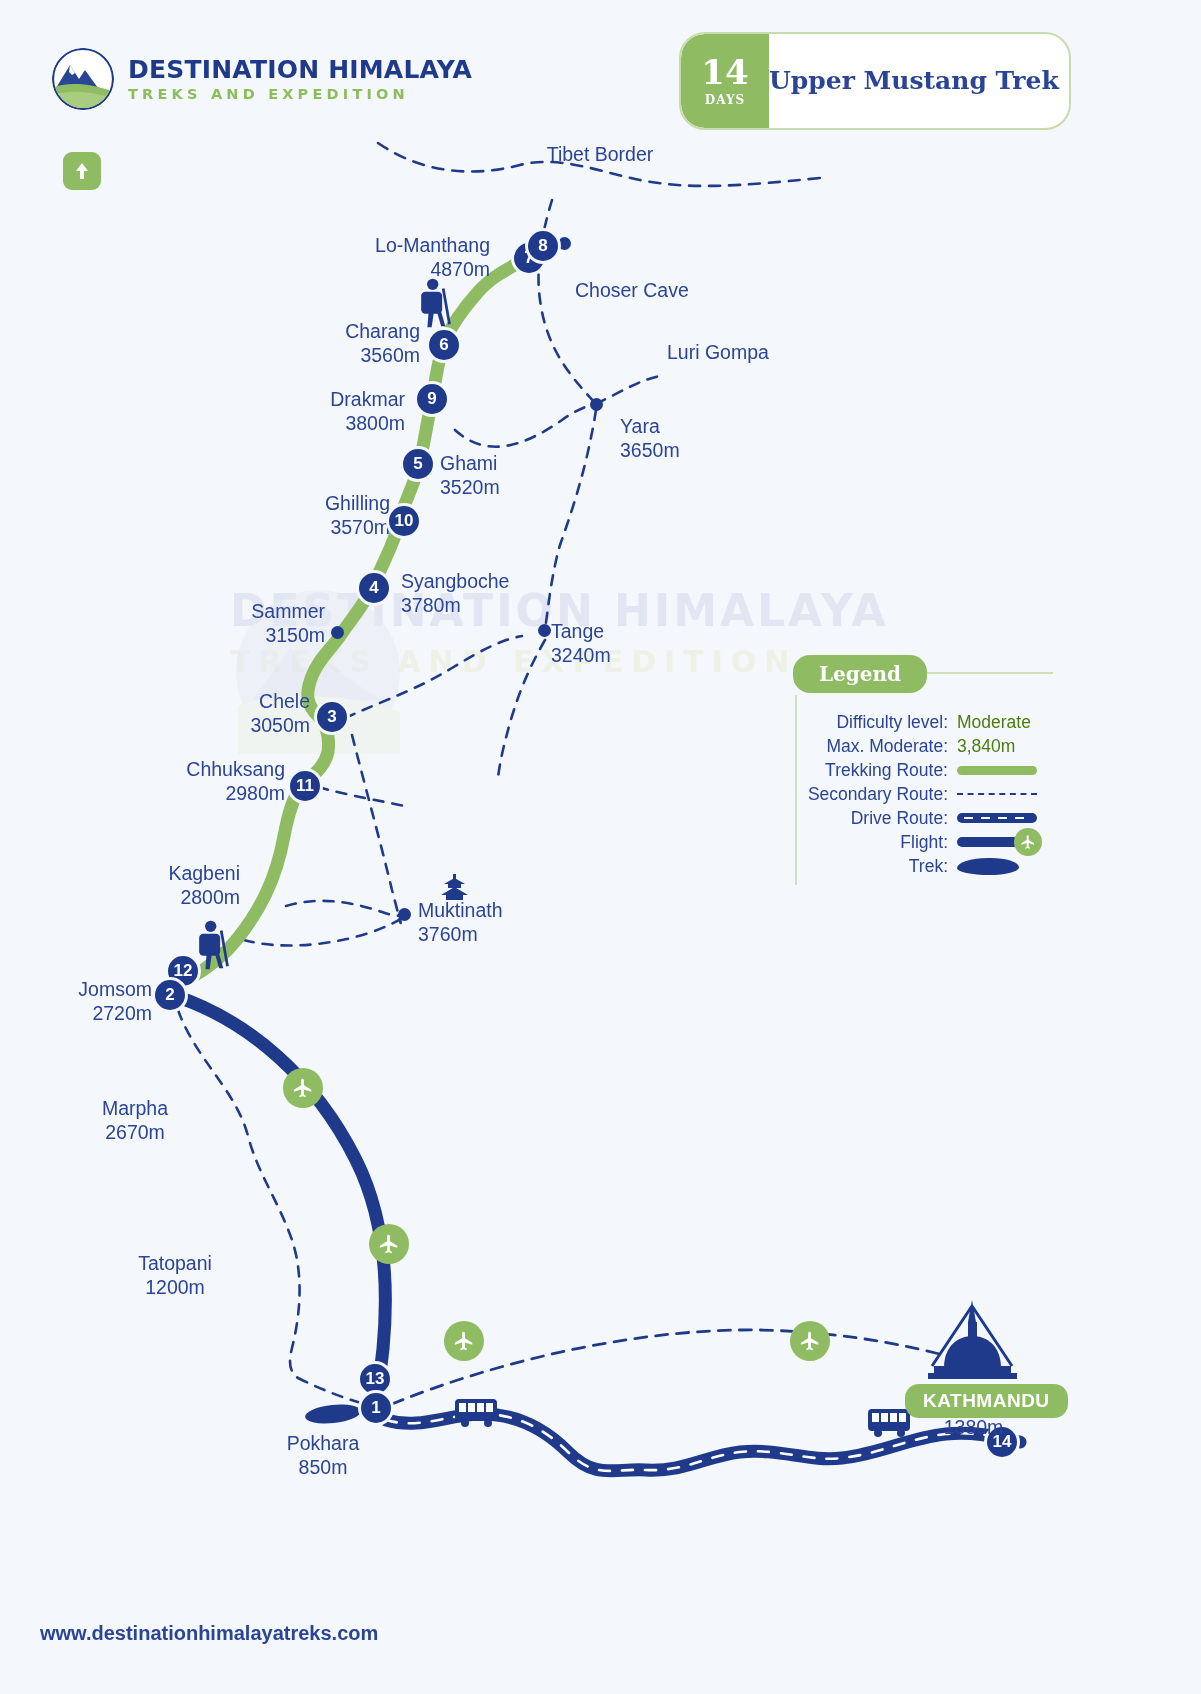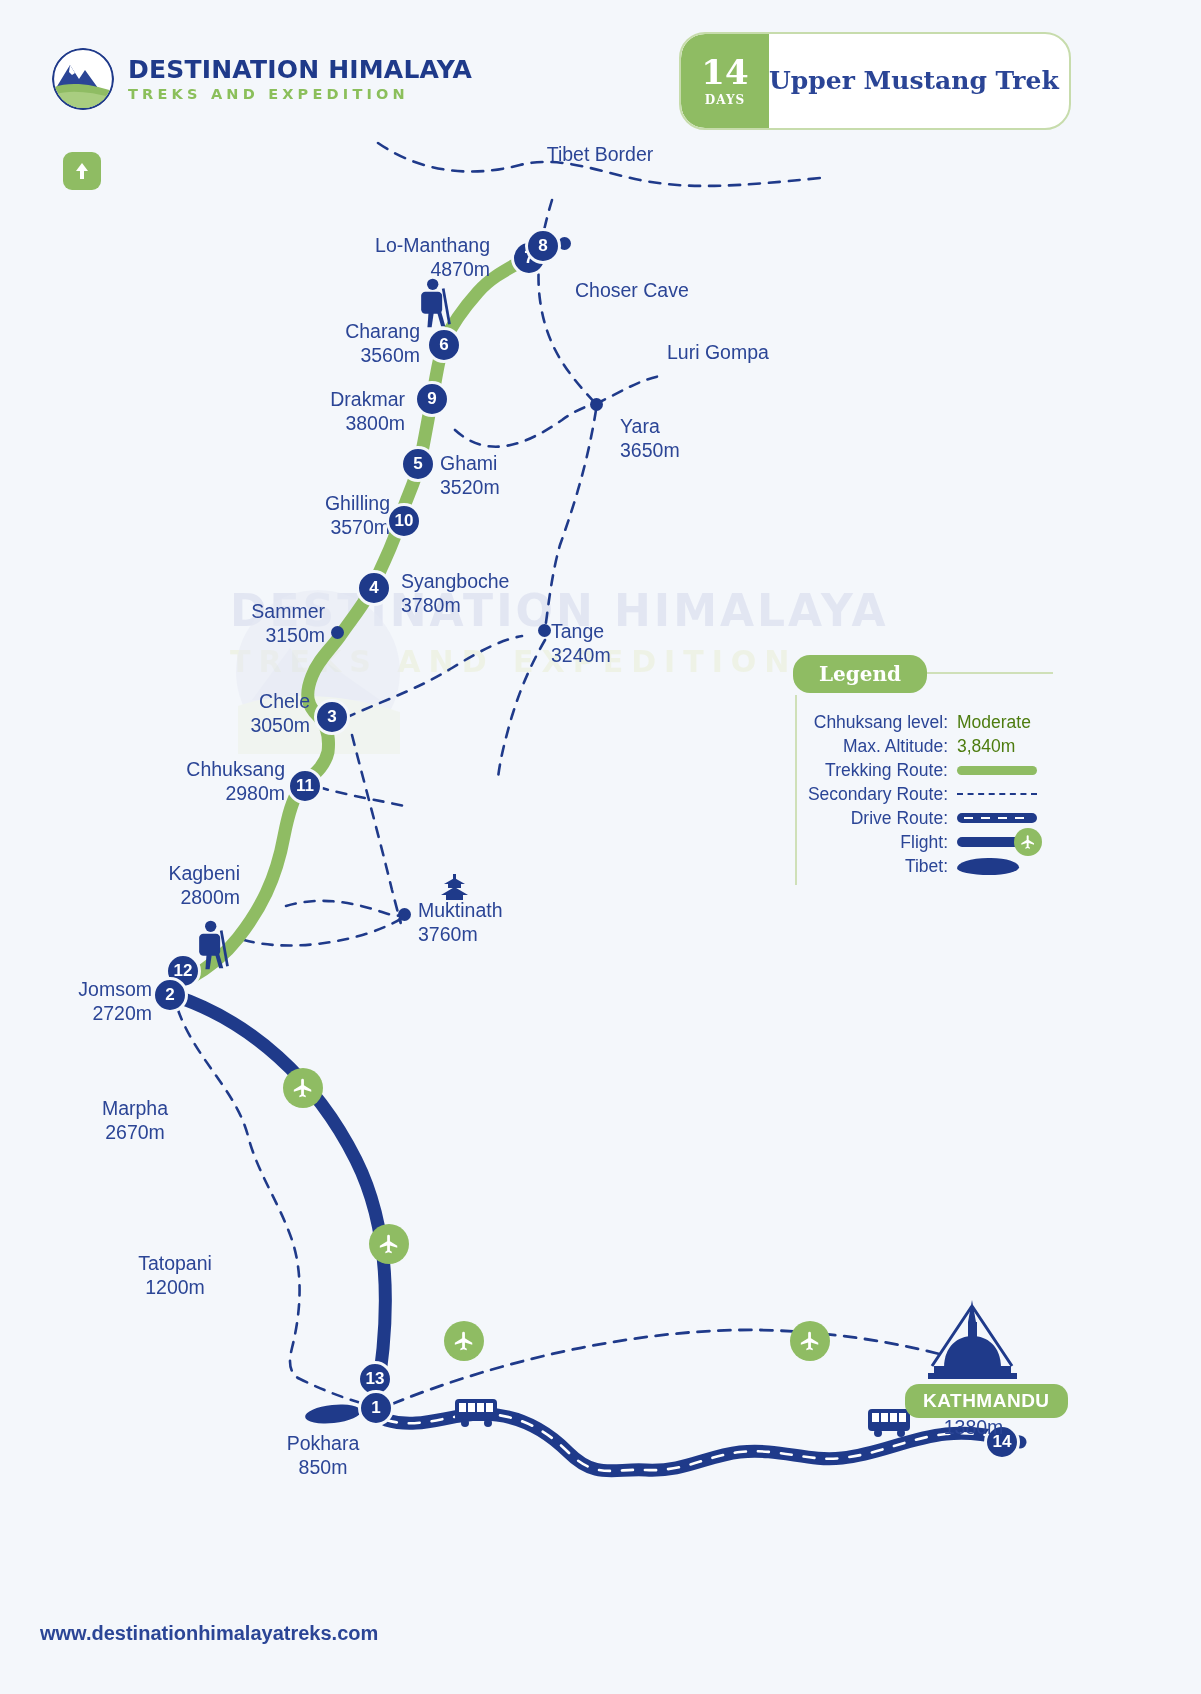--- a/index.html
+++ b/index.html
@@ -399,26 +399,26 @@
   <div class="ktm-badge">KATHMANDU</div>
   <div class="ktm-alt">1380m</div>
 
   <div class="legend">
     <div class="legend-dash"></div>
     <div class="legend-tab">Legend</div>
     <div class="legend-rail"></div>
     <div class="legend-rows">
 
       <div class="lrow">
-        <span class="k">Chhuksang level:</span>
+        <span class="k">Difficulty level:</span>
         <span class="v">Moderate</span>
       </div>
 
       <div class="lrow">
-        <span class="k">Max. Altitude:</span>
+        <span class="k">Max. Moderate:</span>
         <span class="v">3,840m</span>
       </div>
 
       <div class="lrow">
         <span class="k">Trekking Route:</span>
         <span class="sw">
             <i class="sw-green"></i>
           </span>
       </div>
 
@@ -443,21 +443,21 @@
             <b class="pl">
               <svg width="16" height="16" viewBox="0 0 24 24">
                   <path d="M21 16v-2l-8-5V3.5A1.5 1.5 0 0 0 11.5 2 1.5 1.5 0 0 0 10 3.5V9l-8 5v2l8-2.5V19l-2 1.5V22l3.5-1 3.5 1v-1.5L13 19v-5.5z" fill="#ffffff"></path>
                 </svg>
             </b>
           </i>
         </span>
       </div>
 
       <div class="lrow">
-        <span class="k">Tibet:</span>
+        <span class="k">Trek:</span>
         <span class="sw">
             <i class="sw-lake"></i>
           </span>
       </div>
 
     </div>
   </div>
 
   <div class="footer">www.destinationhimalayatreks.com</div>
 

